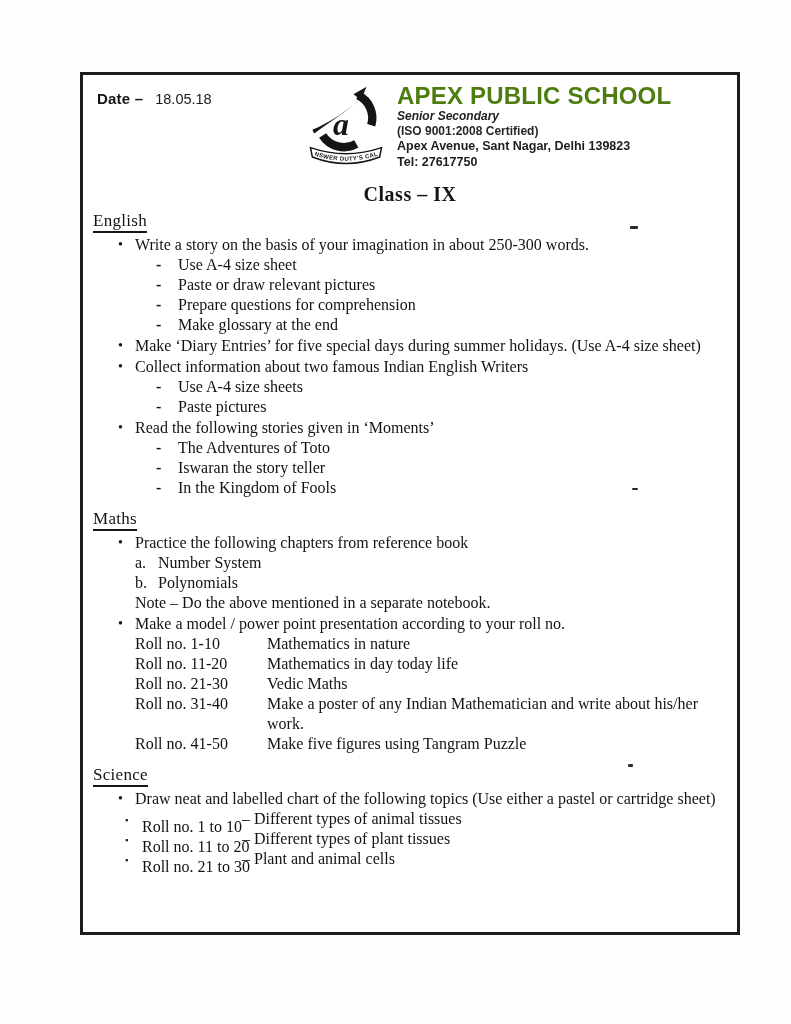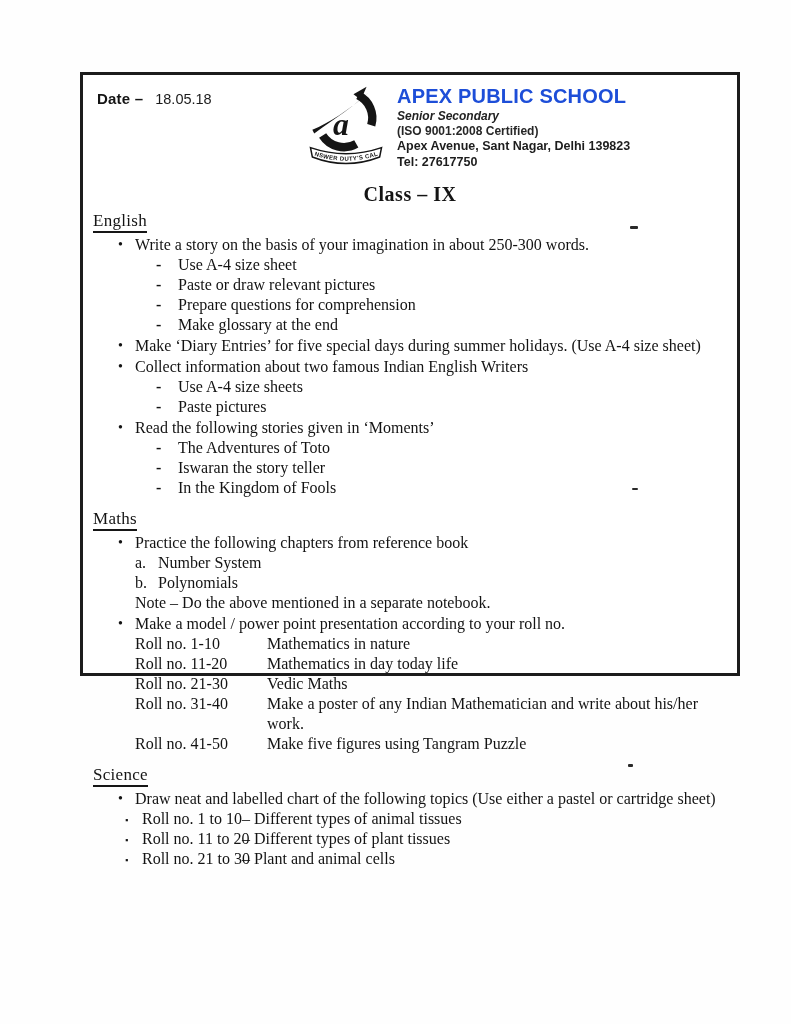--- a/index.html
+++ b/index.html
@@ -17,21 +17,21 @@
     height: 1024px;
     background: #fefefe;
     font-family: "Liberation Serif", serif;
     color: #141414;
   }
   .frame {
     position: absolute;
     left: 80px;
     top: 72px;
     width: 660px;
-    height: 604px;
+    height: 863px;
     border: 3px solid #1c1c1c;
     box-sizing: border-box;
     background: #fff;
   }
   
   .header {
     position: relative;
     height: 106px;
   }
   .date-line {
@@ -51,23 +51,23 @@
     height: 86px;
   }
   .school-info {
     position: absolute;
     left: 314px;
     top: 9px;
     font-family: "Liberation Sans", sans-serif;
     white-space: nowrap;
   }
   .school-name {
-    font-size: 20px;
-    font-weight: bold;
-    color: #1d4ed8;
+    font-size: 24px;
+    font-weight: bold;
+    color: #4d7c0f;
     letter-spacing: 0.2px;
     line-height: 24px;
   }
   .school-type {
     font-size: 12px;
     font-weight: bold;
     font-style: italic;
     line-height: 16px;
     color: #222;
   }
@@ -128,21 +128,21 @@
   .item.bullet .marker { left: 25px; font-size: 14px; }
   .item.dash { padding-left: 85px; }
   .item.dash .marker { left: 63px; font-weight: bold; }
   .item.letter { padding-left: 65px; }
   .item.letter .marker { left: 42px; }
   .item.note { padding-left: 42px; }
   .item.roll { padding-left: 174px; }
   .item.roll .label { position: absolute; left: 42px; top: 0; }
   .item.square { padding-left: 149px; }
   .item.square .marker { left: 32px; font-size: 9px; top: 1px; }
-  .item.square .label { position: absolute; left: 49px; top: 0; }
+  .item.square .label { position: absolute; left: 49px; top: 8px; }
   .item.justify .text { display: block; text-align: justify; }
   
   .artifact {
     position: absolute;
     background: #2a2a2a;
     border-radius: 1px;
   }
   .artifact-1 { left: 630px; top: 226px; width: 8px; height: 3px; }
   .artifact-2 { left: 632px; top: 488px; width: 6px; height: 2px; }
   .artifact-3 { left: 628px; top: 764px; width: 5px; height: 3px; }

